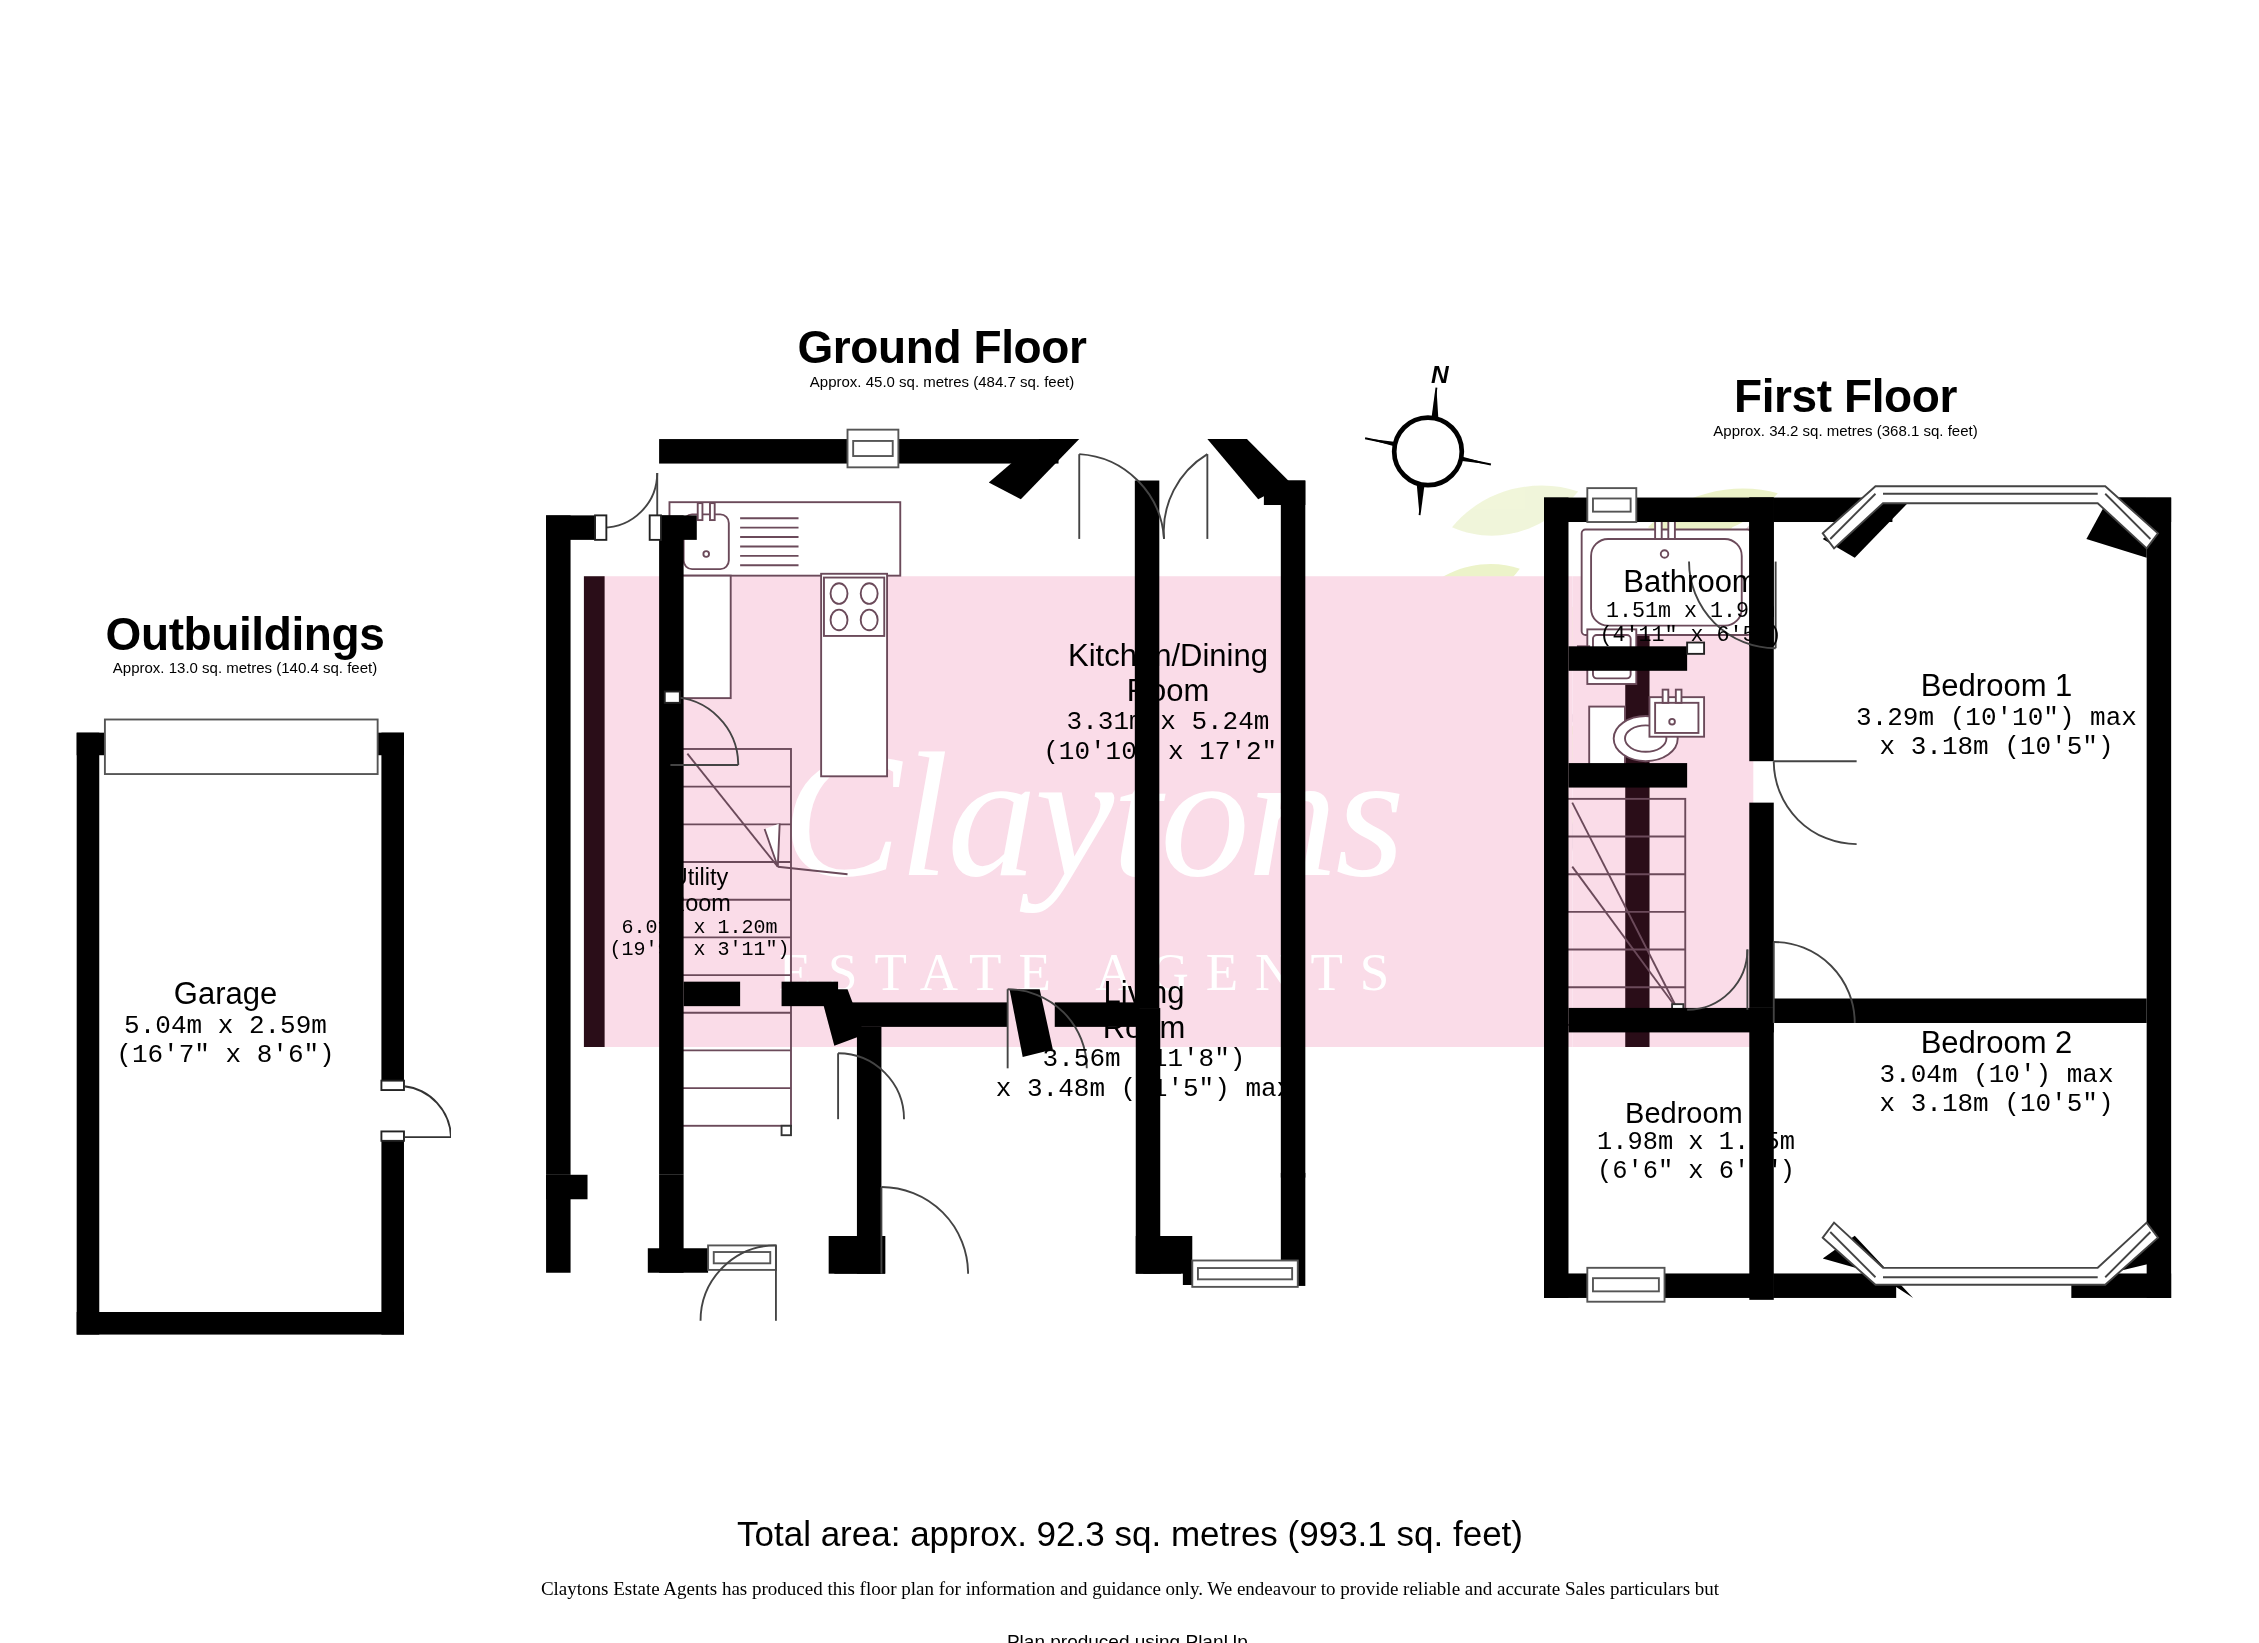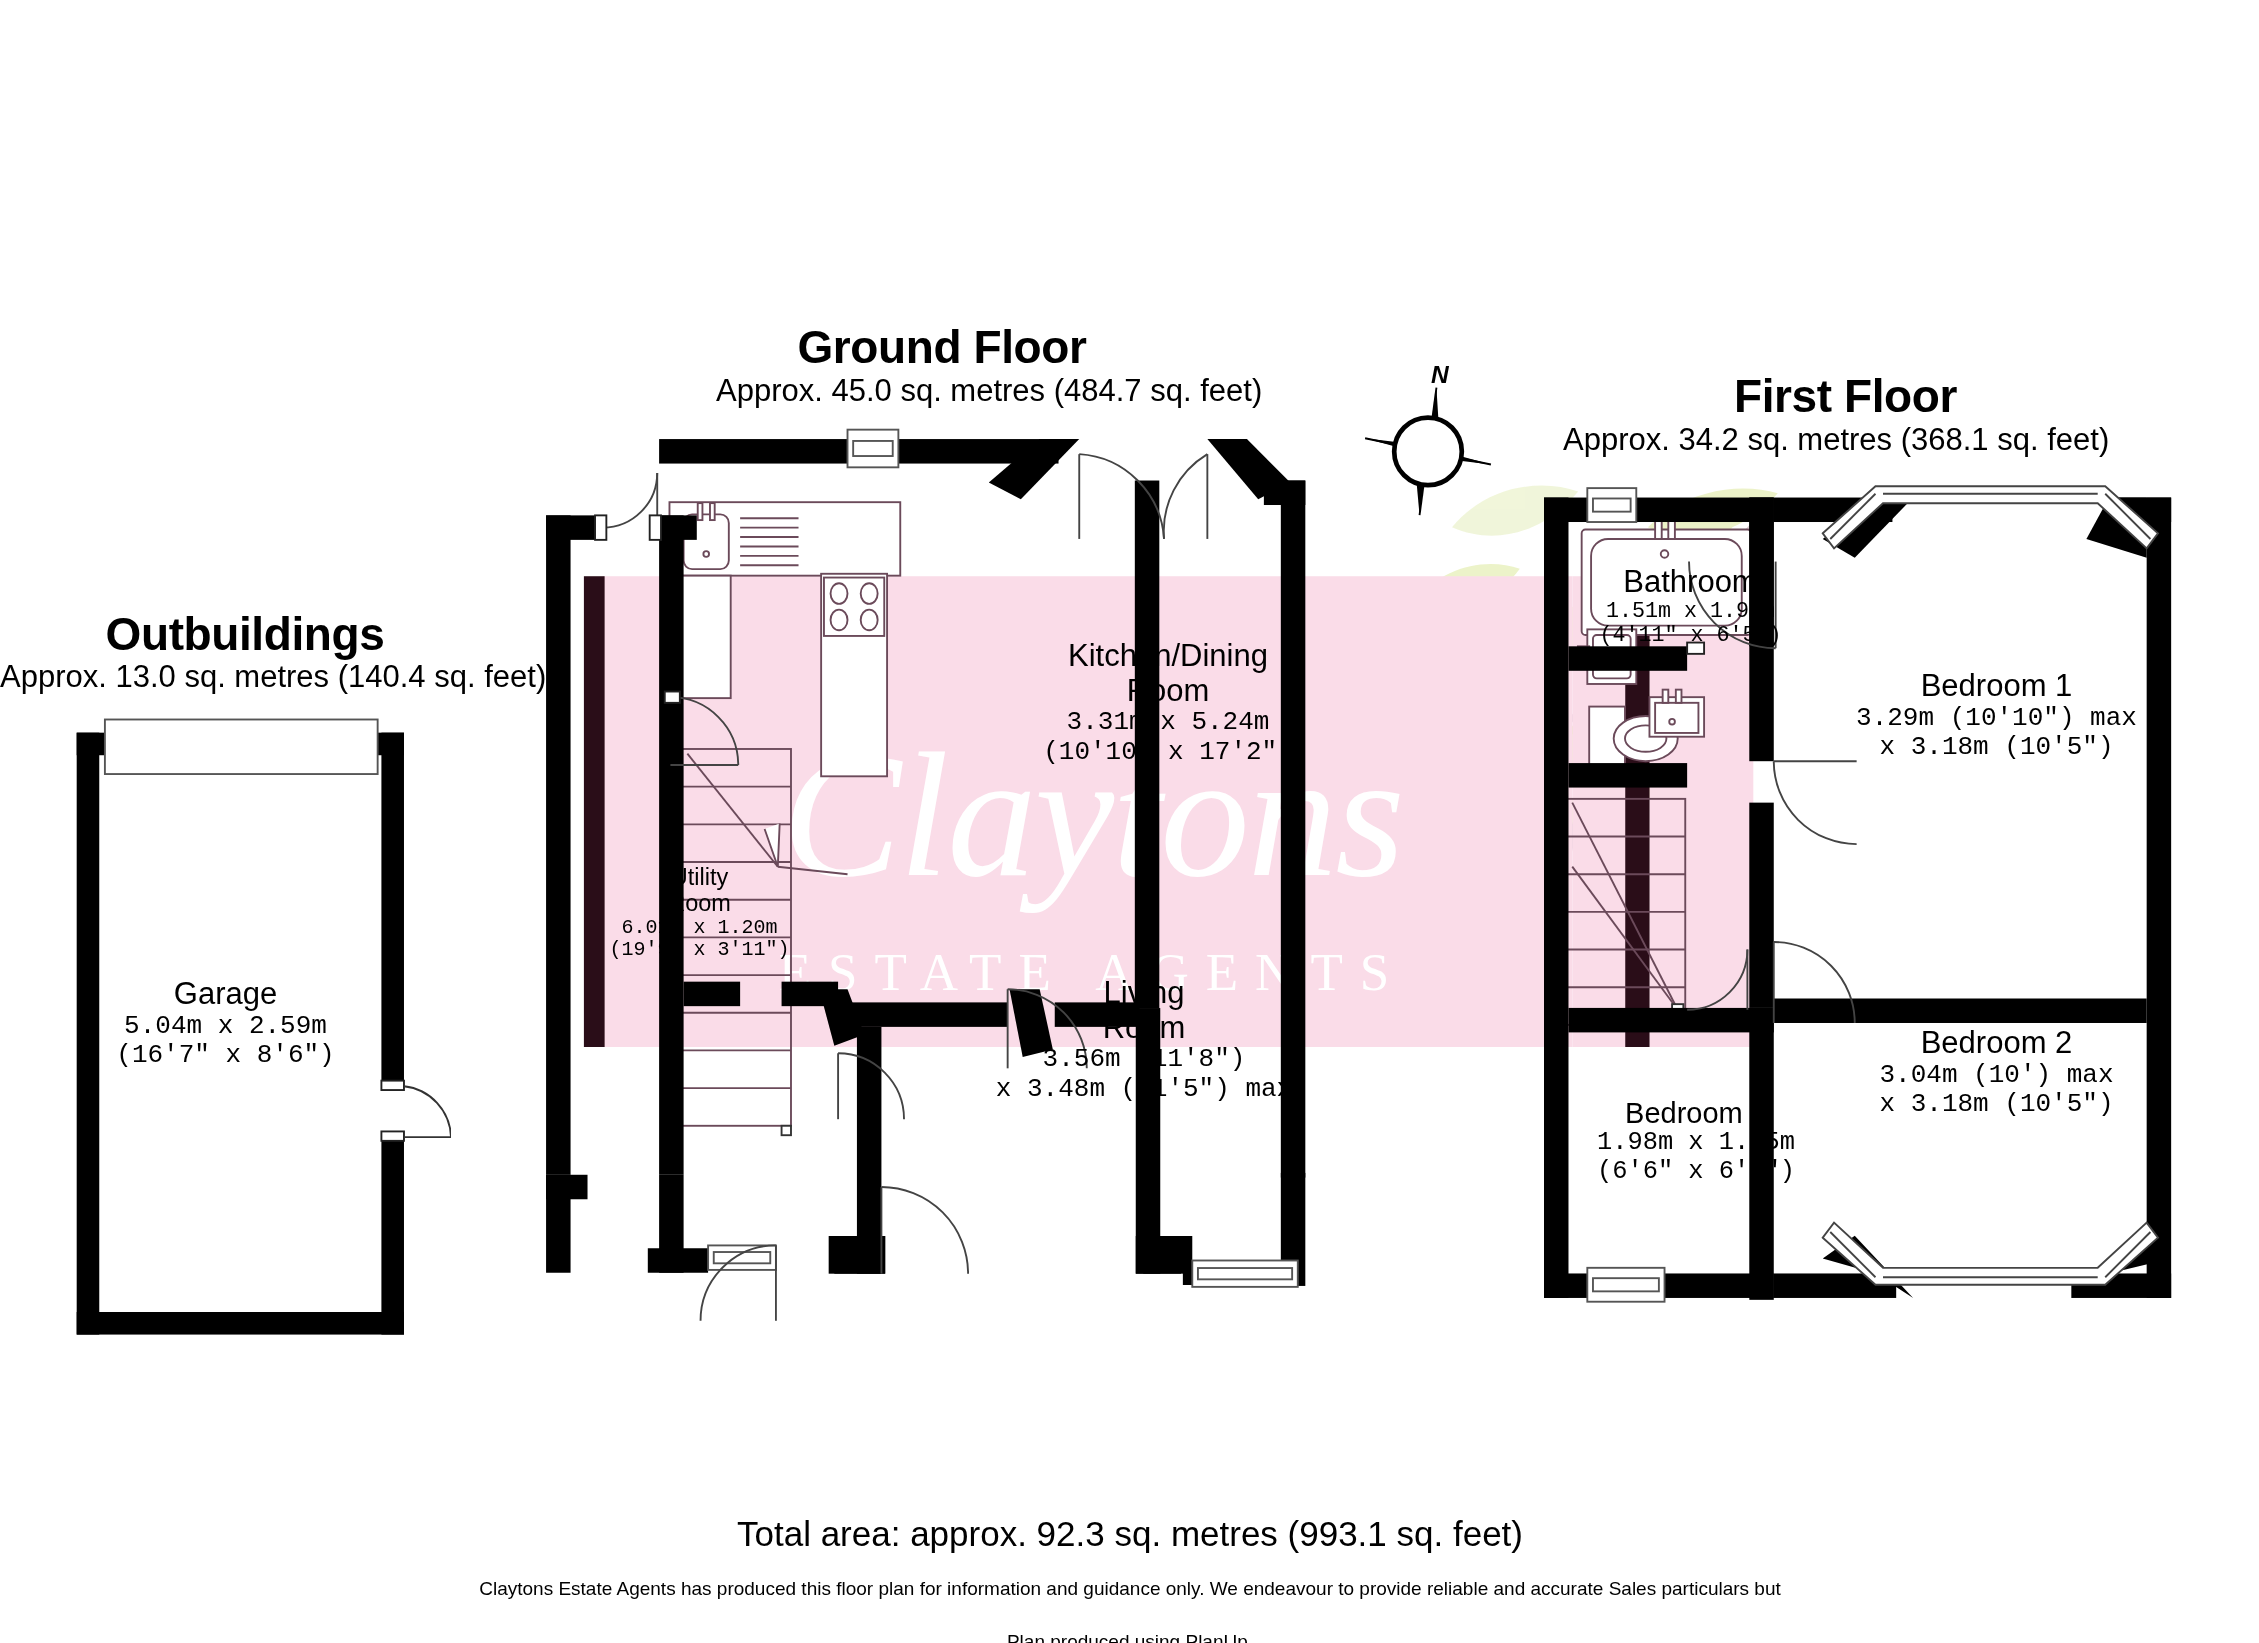--- a/index.html
+++ b/index.html
@@ -25,21 +25,22 @@
   .sect-title {
     position: absolute;
     text-align: center;
     font-weight: bold;
     font-size: 46px;
     letter-spacing: -0.4px;
     white-space: nowrap;
   }
   .sect-sub {
     position: absolute;
-    font-size: 31px;
+    text-align: center;
+    font-size: 15px;
     white-space: nowrap;
   }
   
   .room {
     position: absolute;
     text-align: center;
     line-height: 1.12;
     white-space: nowrap;
   }
   .room .rname {
@@ -481,17 +482,17 @@
   </div>
 
   <div class="room" style="left:1569px;top:1097px;width:254px;">
     <span class="rname" style="font-size:29px;">Bedroom 3</span>
     <span class="rdim" style="font-size:25.4px;">1.98m x 1.95m</span>
     <span class="rdim" style="font-size:25.4px;">(6'6" x 6'5")</span>
   </div>
 
   <div class="total-area" style="top:1514px;">Total area: approx. 92.3 sq. metres (993.1 sq. feet)</div>
 
-  <div class="disclaimer" style="top:1574px;">Claytons Estate Agents has produced this floor plan for information and guidance only. We endeavour to provide reliable and accurate Sales particulars but</div>
+  <div class="disclaimer" style="top:1574px;font-family:Liberation Serif, serif;">Claytons Estate Agents has produced this floor plan for information and guidance only. We endeavour to provide reliable and accurate Sales particulars but</div>
   <div class="disclaimer" style="top:1627px;">Plan produced using PlanUp.</div>
 
 </div>
 
 
 </body></html>

